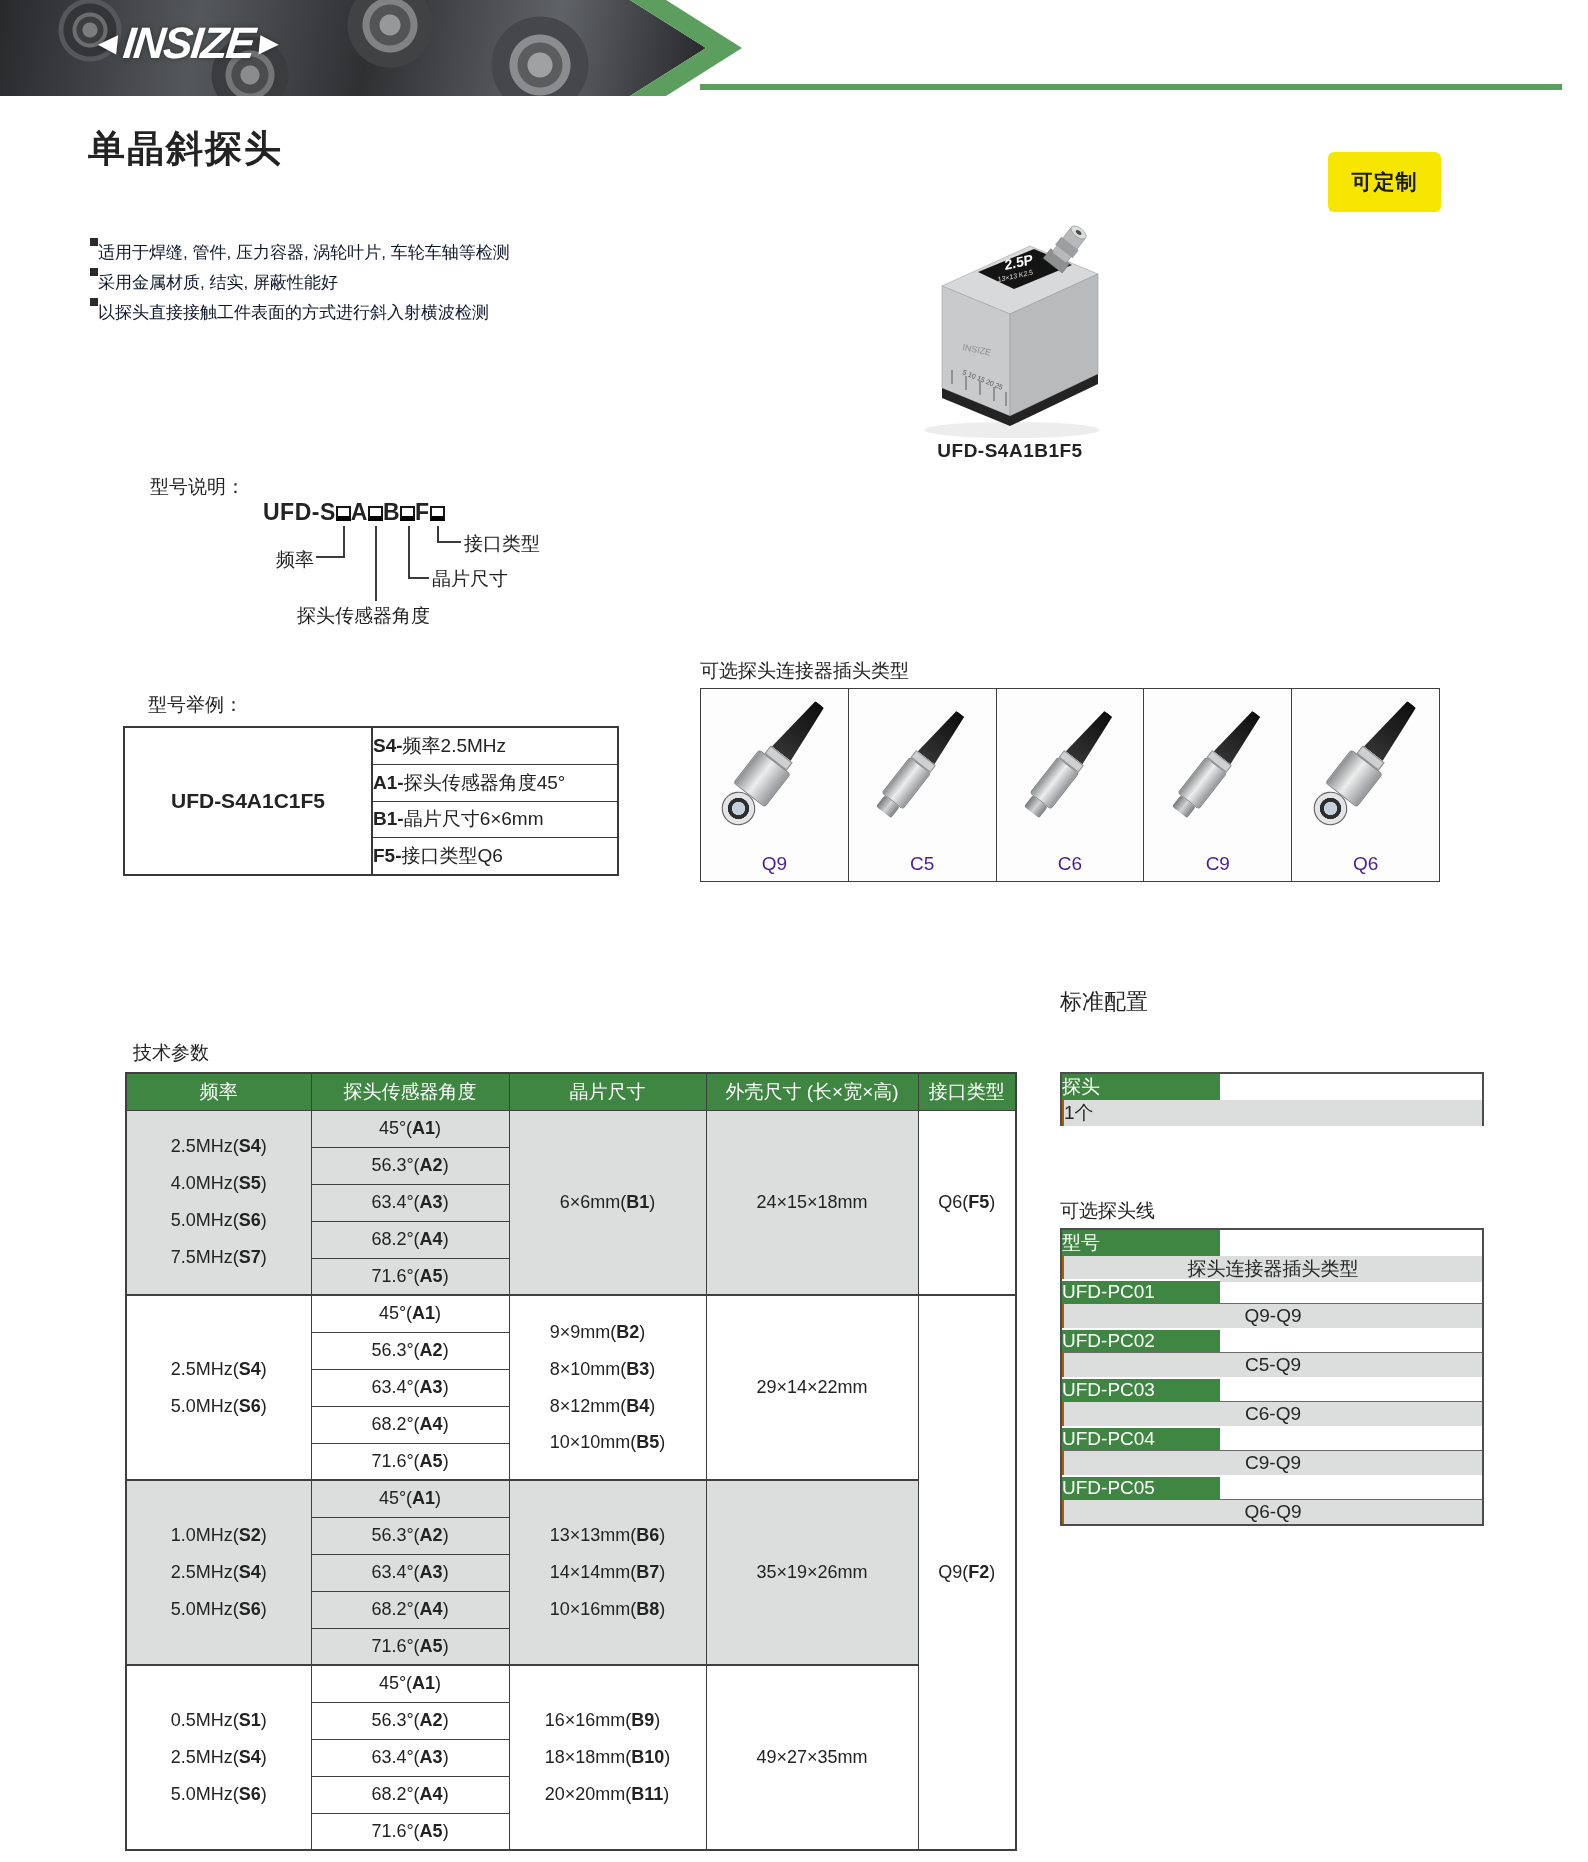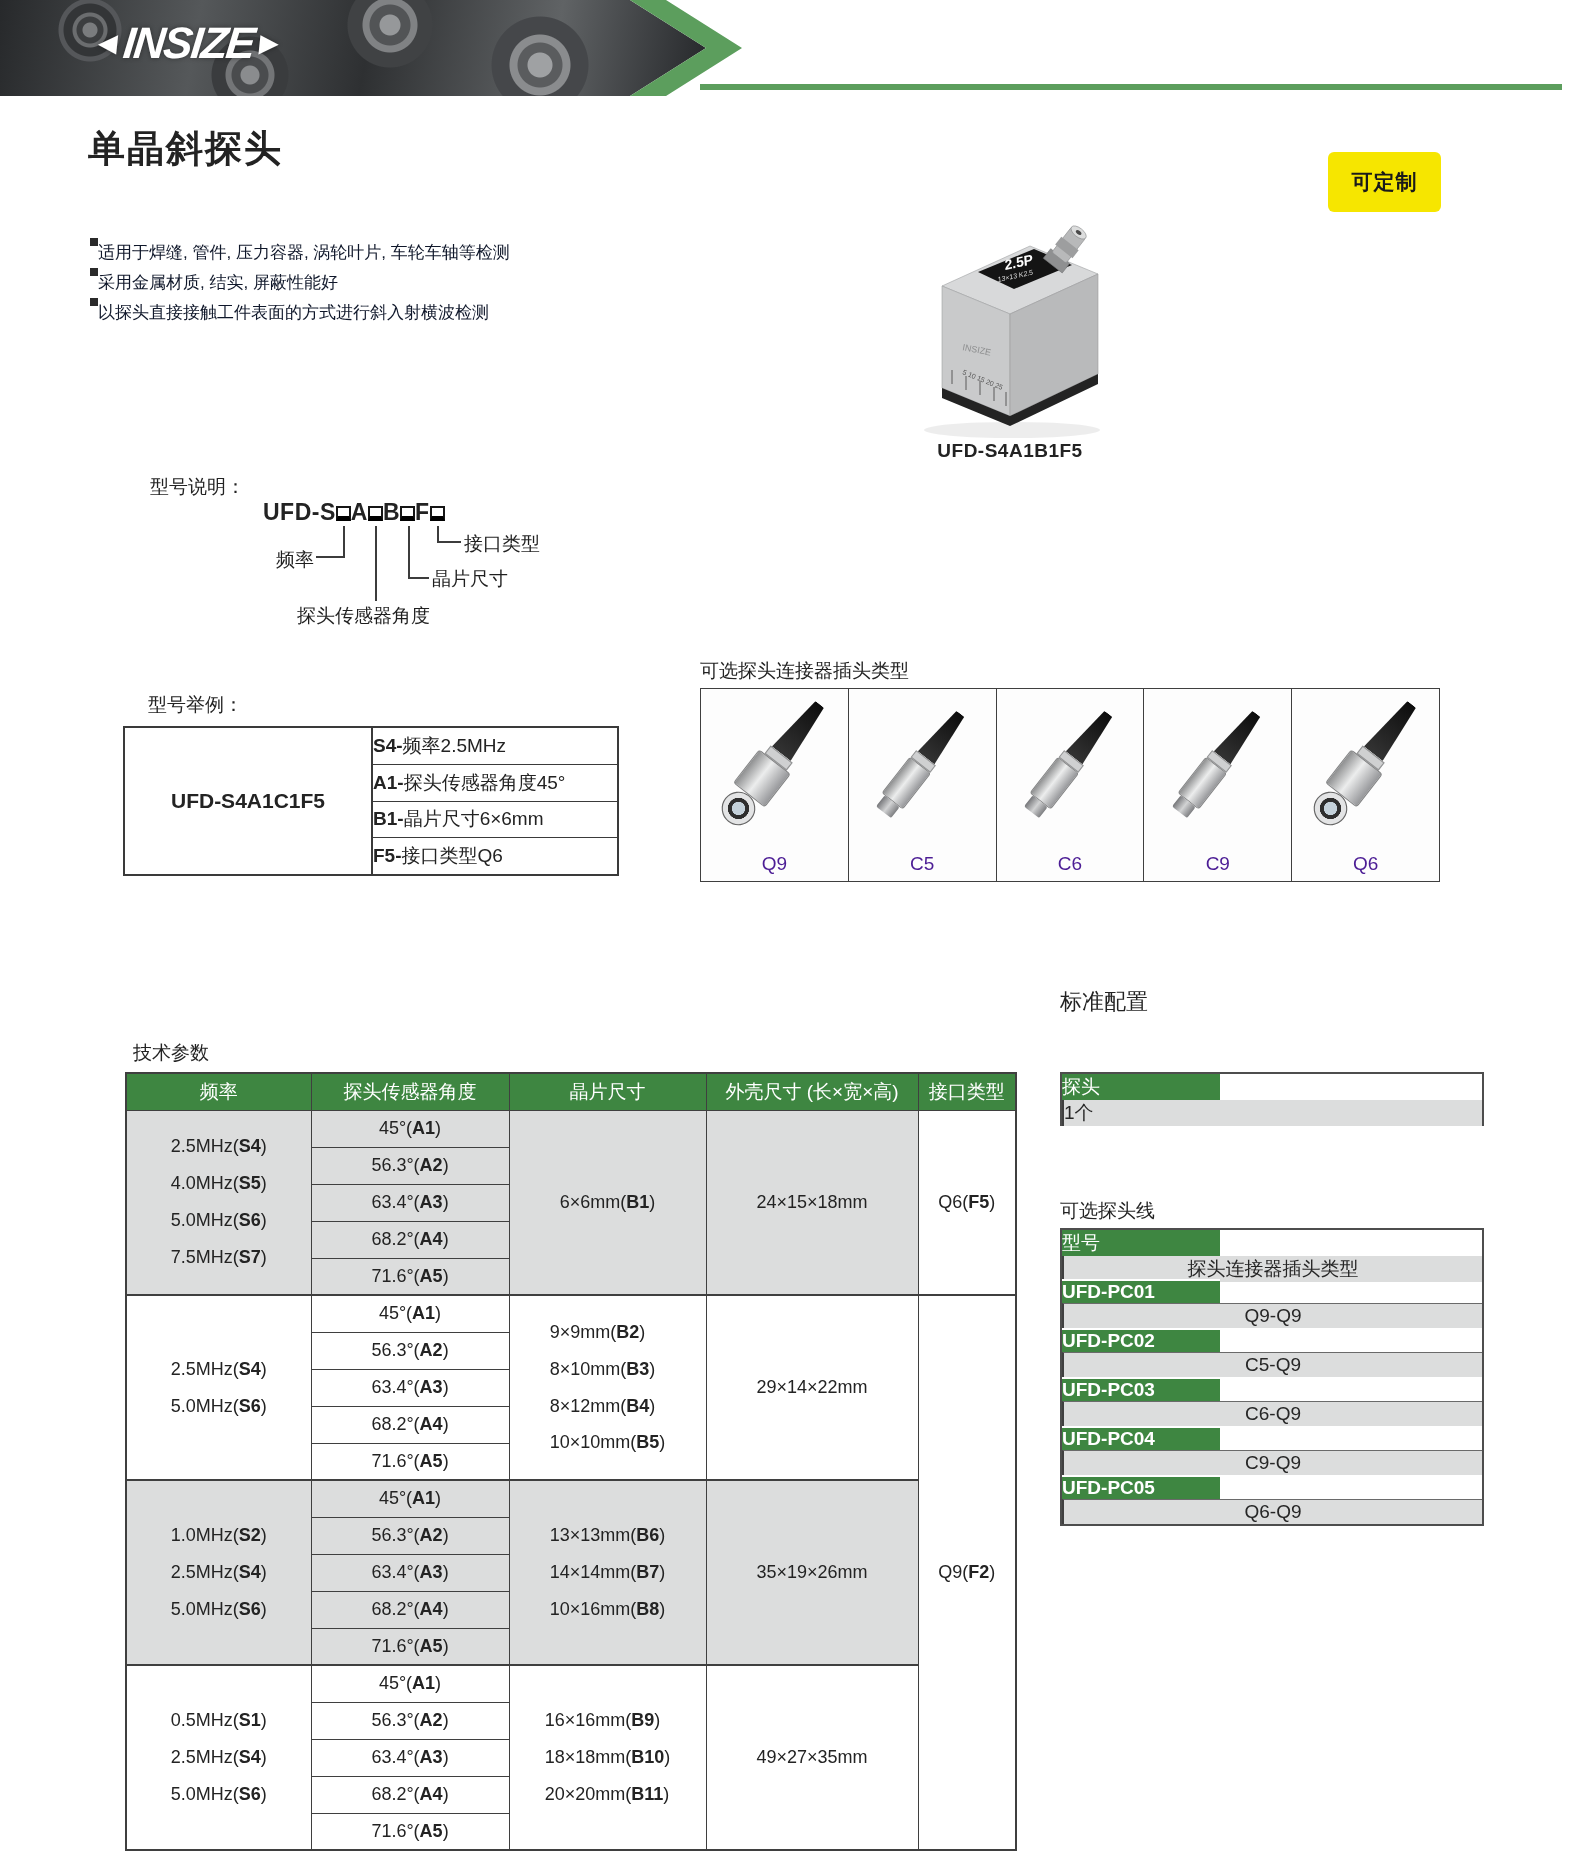--- a/index.html
+++ b/index.html
@@ -82,31 +82,31 @@
   table.tech tr.shade td{background:var(--gray);}
   table.tech td.iface{background:#fff !important;}
   table.tech tr.blk-top td{border-top:2.5px solid var(--line);}
   table.tech .grp{display:inline-block;text-align:left;line-height:2.05;}
   
   .std-heading{position:absolute;left:1060px;top:987px;font-size:22px;}
   .cable-heading{position:absolute;left:1060px;top:1198px;font-size:19px;}
   .mini{position:absolute;width:424px;border:2px solid #4d4d4d;background:#fff;}
   .mini .mrow{display:flex;flex-direction:column;}
   .mini .c1{width:158px;background:var(--green);color:#fff;padding-left:14px;display:flex;align-items:center;font-size:19px;}
-  .mini .c2{flex:1;background:var(--gray);border-left:2px solid #404040;display:flex;align-items:center;
+  .mini .c2{flex:1;background:var(--gray);border-left:2px solid #a16207;display:flex;align-items:center;
     font-size:19px;color:#262626;}
   .std{top:1072px;left:1060px;}
   .std .mrow{height:50px;}
   .std .c2{padding-left:16px;}
   .cables{top:1228px;left:1060px;}
   .cables .mrow{height:49px;}
   .cables .mrow + .mrow .c1{border-top:2px solid #fff;}
   .cables .mrow + .mrow .c2{border-top:1.5px solid #6a6a6a;}
   .cables .c2{justify-content:center;}
-  .cables .mrow.val .c1{font-weight:bold;}
+  .cables .mrow.val .c1{font-weight:normal;}
 </style>
 </head>
 <body>
 
 <div id="page">
 
   <div class="hdr-photo"></div>
   <div class="hdr-chevron"></div>
   <div class="hdr-line"></div>
   <div class="logo"><span class="arr">◄</span><span>INSIZE</span><span class="arr">►</span></div>

